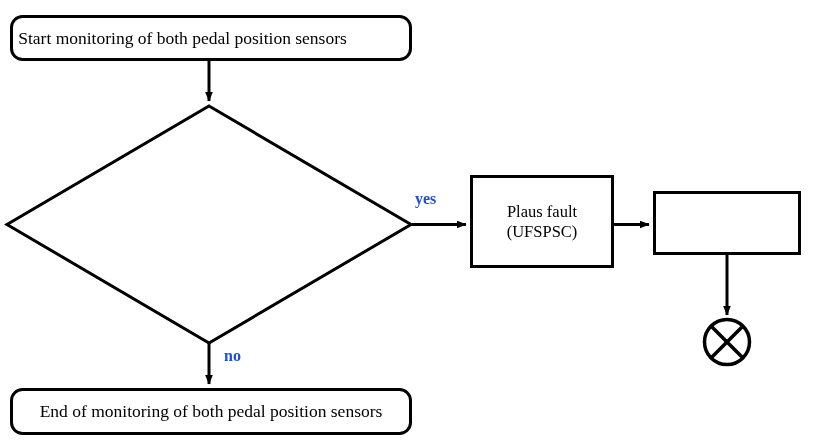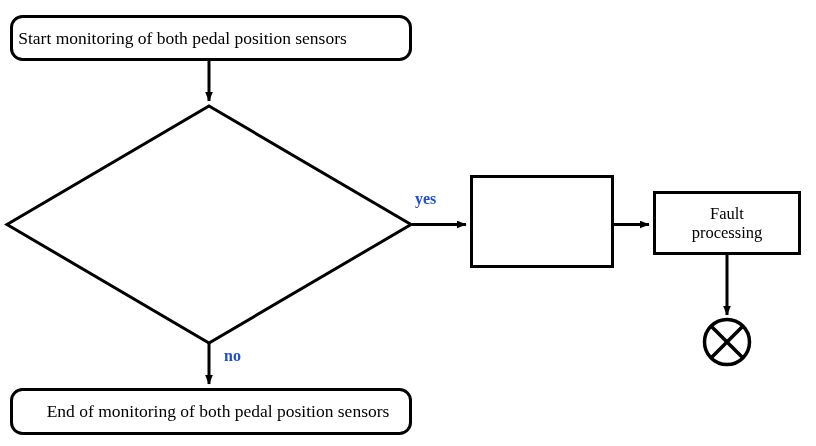--- a/index.html
+++ b/index.html
@@ -77,21 +77,20 @@
     left: 470px; top: 175px; width: 144px; height: 93px;
     font-size: 16.5px;
   }
   #fault-text {
     left: 653px; top: 191px; width: 148px; height: 64px;
     font-size: 16.5px;
   }
   #end-text {
     left: 10px; top: 388px; width: 402px; height: 47px;
     font-size: 17.5px;
-    padding-left: 7px;
   }
   #label-yes {
     left: 415px; top: 191px; font-size: 16px;
   }
   #label-no {
     left: 224px; top: 348px; font-size: 16px;
   }
 </style>
 </head>
 <body>
@@ -126,23 +125,23 @@
     <circle class="circle-stroke" cx="727" cy="342" r="22.5"></circle>
     <line class="cross-stroke" x1="711" y1="326" x2="743" y2="358"></line>
     <line class="cross-stroke" x1="743" y1="326" x2="711" y2="358"></line>
 
     <rect class="shape-stroke" x="11.5" y="389.5" width="399" height="44" rx="11" ry="11"></rect>
   </svg>
 
   <div class="node-text" id="start-text">Start monitoring of both pedal position sensors</div>
 
 
+  <div class="node-text" id="plaus-text">Plaus fault
+(UFSPSC)</div>
 
-  <div class="node-text" id="fault-text">Fault
-processing</div>
 
   <div class="node-text" id="end-text">End of monitoring of both pedal position sensors</div>
 
   <div class="edge-label" id="label-yes">yes</div>
 
   <div class="edge-label" id="label-no">no</div>
 
 </div>
 
 </body></html>

